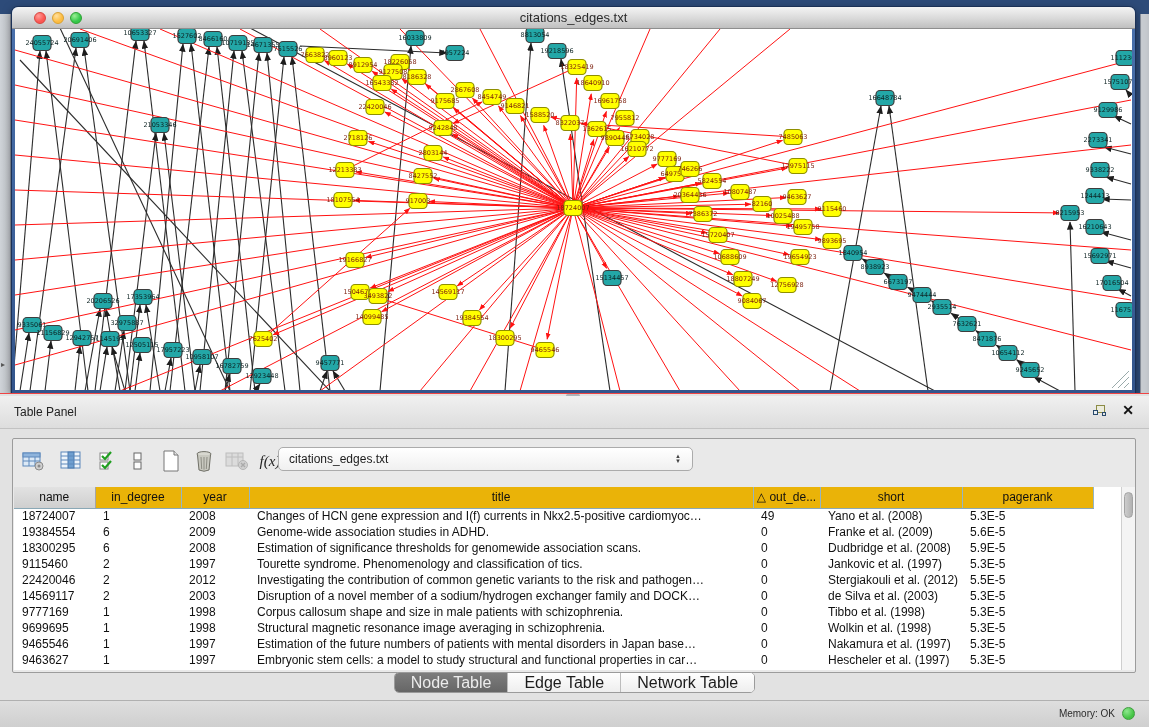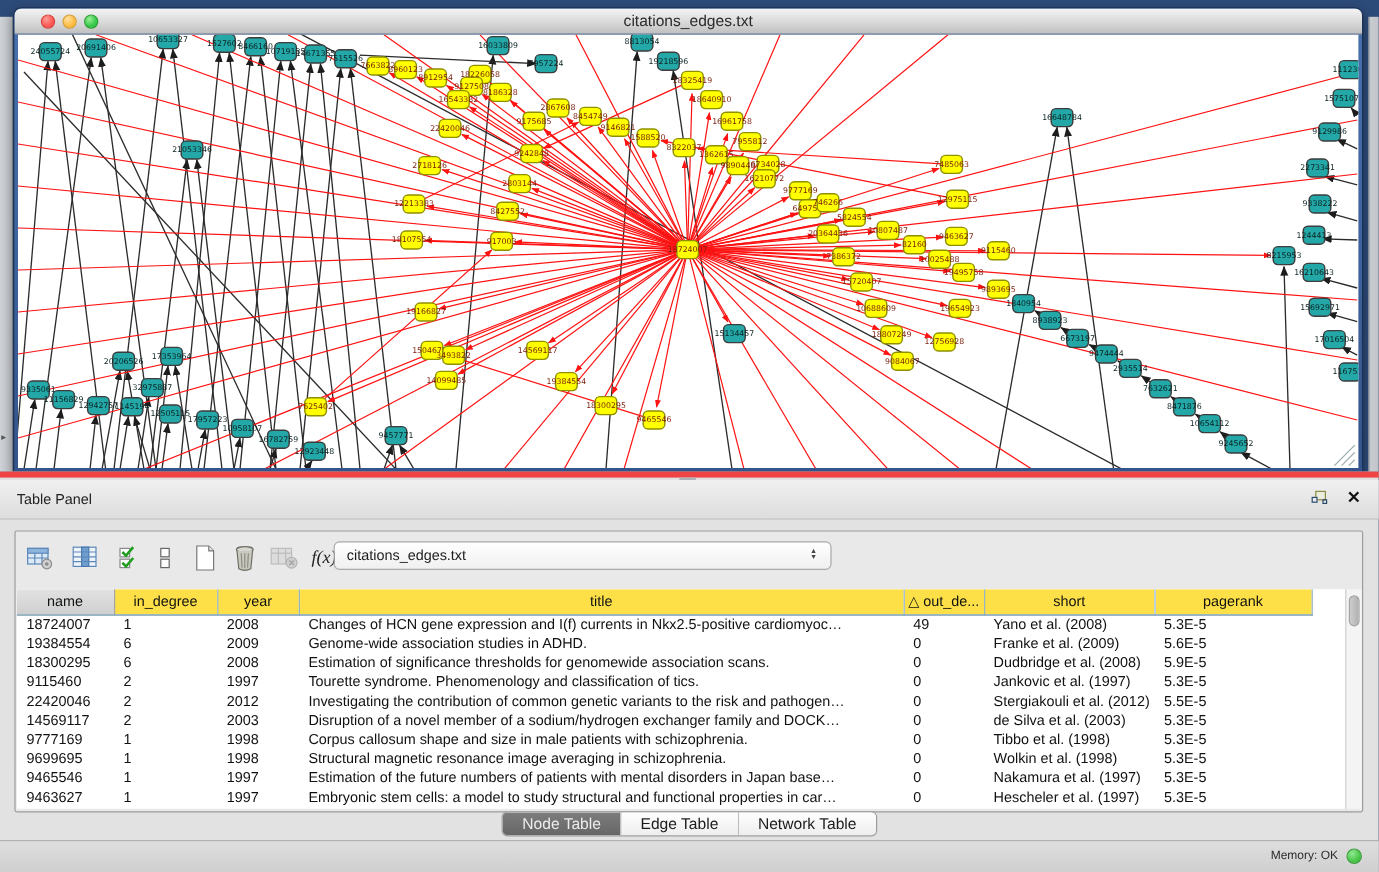--- a/index.html
+++ b/index.html
@@ -25,21 +25,21 @@
   .t-min   { left:40px; background:radial-gradient(circle at 35% 30%,#ffe0a0,#fdbc40 60%); border:1px solid #d9a031;}
   .t-zoom  { left:58px; background:radial-gradient(circle at 35% 30%,#9beF95,#34c84a 60%); border:1px solid #2ca131;}
   #win-title { position:absolute; left:0; right:0; top:3px; text-align:center;
     font-size:13px; color:#2b2b2b; }
   #net-canvas { position:absolute; left:3px; top:22px; width:1117px; height:361px;
     background:#ffffff; }
   #net-svg { display:block; width:100%; height:100%; }
 
   
   #lower { position:absolute; left:0; top:393px; width:1149px; height:334px;
-    background:#e2e2e2; border-top:5px solid #ef4444; }
+    background:#e2e2e2; border-top:1px solid #ef4444; }
   #panel-header { position:absolute; left:0; top:2px; width:100%; height:33px;
     background:linear-gradient(180deg,#f0f0f0,#dddddd); border-bottom:1px solid #c2c2c2; }
   #panel-title { position:absolute; left:14px; top:9px; font-size:12px; color:#222; }
   #float-btn { position:absolute; right:42px; top:9px; width:14px; height:13px; cursor:default; }
   #float-btn .sq1 { position:absolute; left:3px; top:0; width:9px; height:8px; border:1px solid #8b8b45; background:#ececdc; }
   #float-btn .sq2 { position:absolute; left:0; top:5px; width:5px; height:5px; border:1px solid #294a6b; background:#e8edf2; }
   #float-btn .sq3 { position:absolute; left:9px; top:7px; width:4px; height:4px; border:1px solid #294a6b; }
   #close-btn { position:absolute; right:15px; top:6px; font-size:14px; font-weight:bold; color:#111; }
   #split-handle { position:absolute; left:566px; top:0px; width:14px; height:3px;
     background:#aeb2b8; border-radius:2px; }
@@ -57,37 +57,37 @@
   #table-selector { position:absolute; left:265px; top:8px; width:415px; height:24px;
     background:linear-gradient(180deg,#ffffff,#f0f0f0); border:1px solid #ababab;
     border-radius:5px; font-size:12px; color:#1c1c1c; line-height:22px; padding-left:10px; }
   #selector-stepper { position:absolute; right:9px; top:2px; width:10px; height:18px;
     display:flex; flex-direction:column; align-items:center; justify-content:center; color:#444; }
   #selector-stepper span { font-size:6px; line-height:5px; }
 
   
   #grid-wrap { position:absolute; left:1px; top:48px; right:14px; bottom:2px; background:#fff; overflow:hidden; }
   table.grid { border-collapse:collapse; table-layout:fixed; width:1079px;padding-left:46px; }
-  table.grid th { height:21px; background:#fde047; border-right:1px solid #93b5c4;
+  table.grid th { height:21px; background:#eab308; border-right:1px solid #93b5c4;
     border-bottom:1px solid #8aa8b6; font-size:12px; font-weight:normal; color:#111;
     text-align:center; overflow:hidden; white-space:nowrap; }
   table.grid th.name-col { background:linear-gradient(180deg,#e2e2e2,#cfcfcf); border-right:1px solid #a5a5a5; }
   table.grid td { height:16px; font-size:12px; color:#111; padding:0 4px 0 8px;
     overflow:hidden; white-space:nowrap; }
   
   #vscroll { position:absolute; right:0; top:48px; width:14px; bottom:2px;
     background:#f4f4f4; border-left:1px solid #cfcfcf; }
   #vthumb { position:absolute; left:2px; top:5px; width:9px; height:26px; border-radius:5px;
     background:linear-gradient(90deg,#cdcdcd,#b2b2b2); border:1px solid #a3a3a3; }
 
   
   #tab-bar { position:absolute; left:0; top:278px; width:100%; height:24px; text-align:center; }
   #segments { display:inline-flex; border:1px solid #9b9b9b; border-radius:5px; overflow:hidden;
     background:#fff; height:21px; }
-  .segment { font-size:13px; color:#1c1c1c; padding:0 16px; line-height:20px;
+  .segment { font-size:16px; color:#1c1c1c; padding:0 16px; line-height:20px;
     background:linear-gradient(180deg,#fefefe,#eeeeee); border-right:1px solid #bcbcbc; }
   .segment:last-child { border-right:none; }
   .segment.selected { background:linear-gradient(180deg,#7d7d7d,#666666); color:#ececec; }
 
   
   #status-bar { position:absolute; left:0; bottom:0; width:100%; height:27px;
     background:linear-gradient(180deg,#dedede,#cfcfcf); border-top:1px solid #b0b0b0; }
   #memory-label { position:absolute; right:34px; top:7px; font-size:10px; color:#2c2c2c; }
   #memory-dot { position:absolute; right:14px; top:6px; width:13px; height:13px; border-radius:50%;
     background:radial-gradient(circle at 35% 30%,#8fe88f,#45c445 65%); border:1px solid #3e9e3e; }

